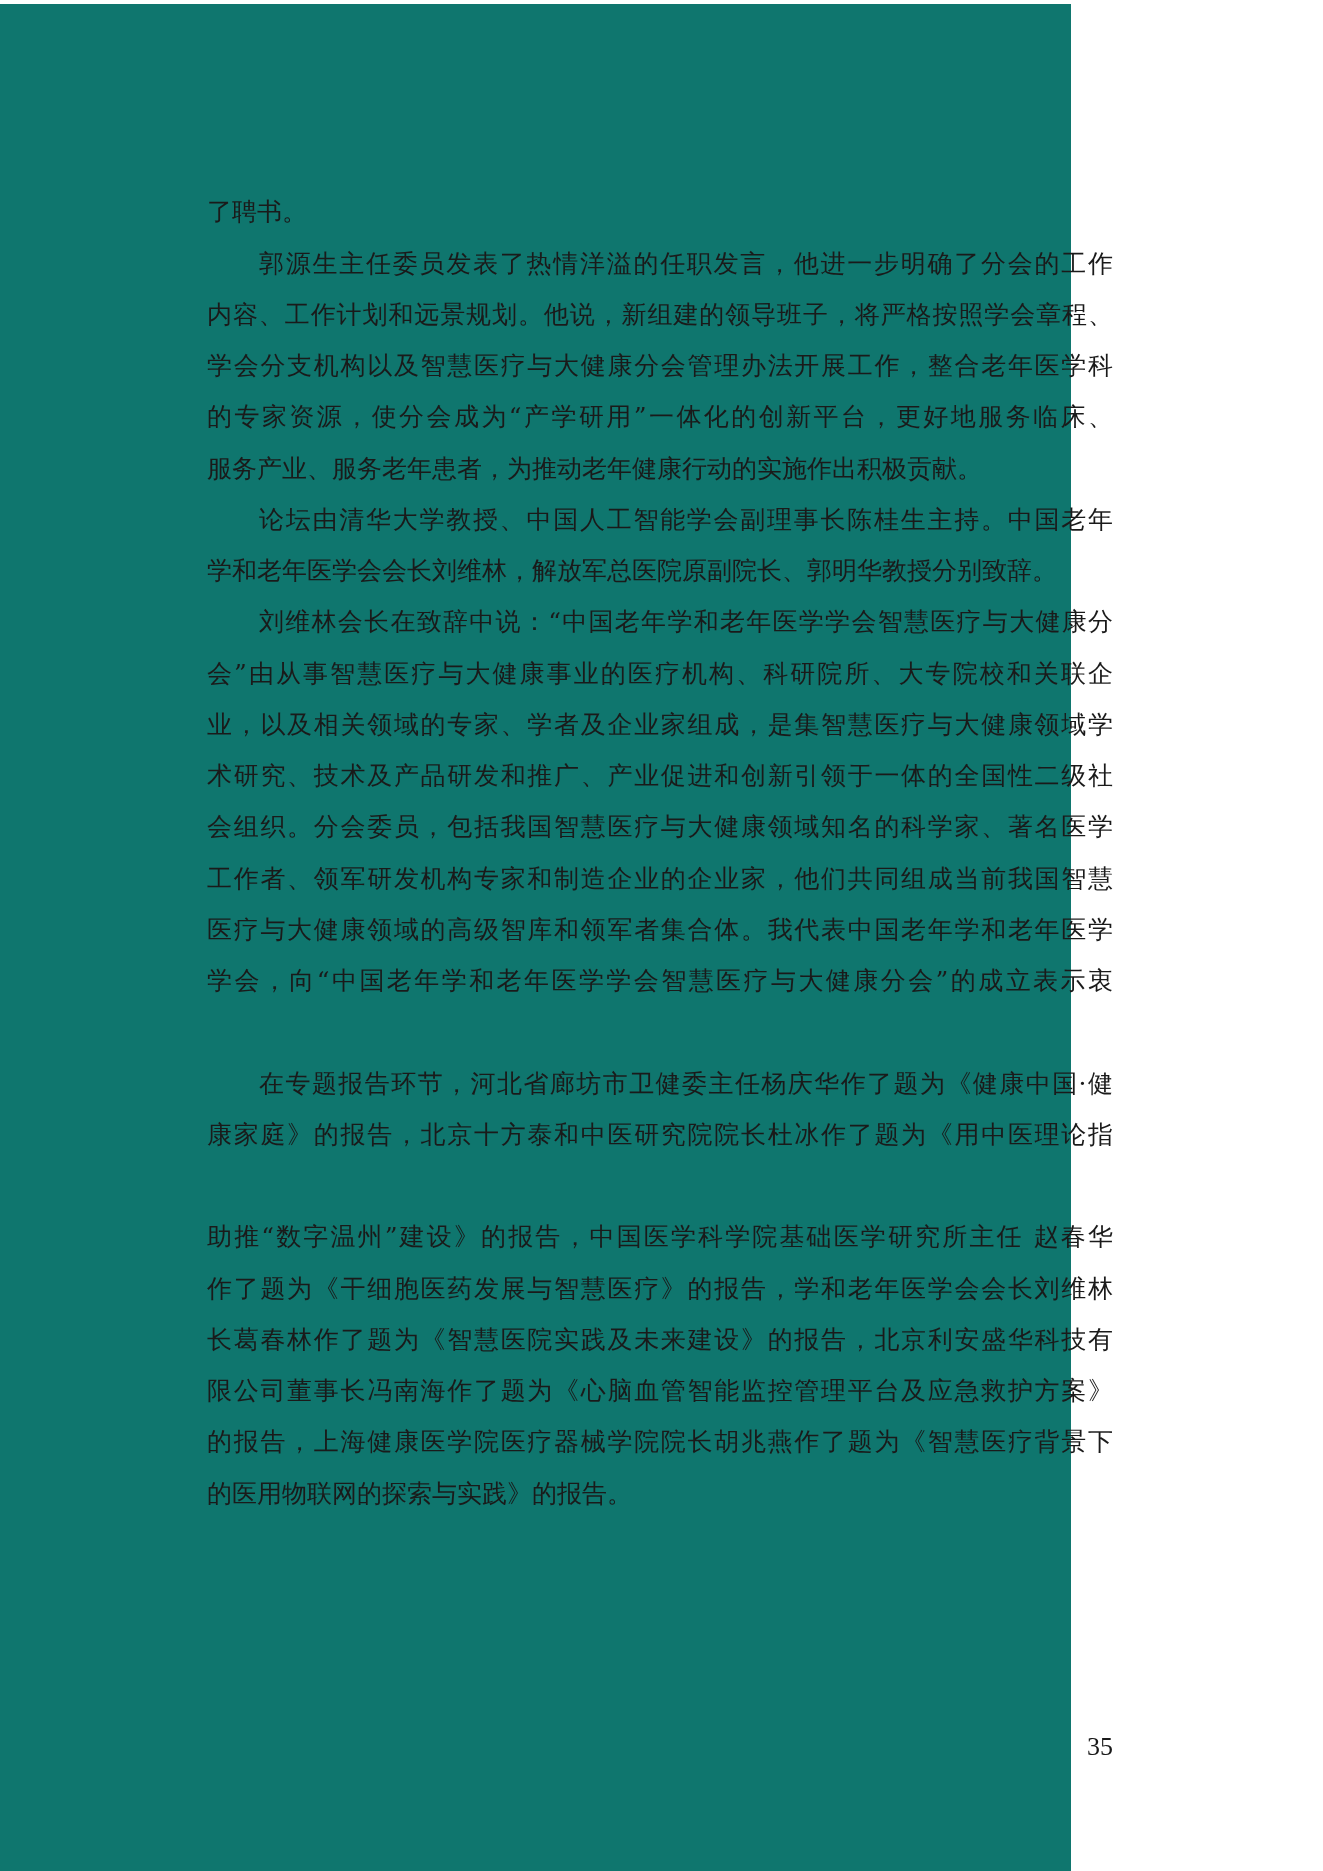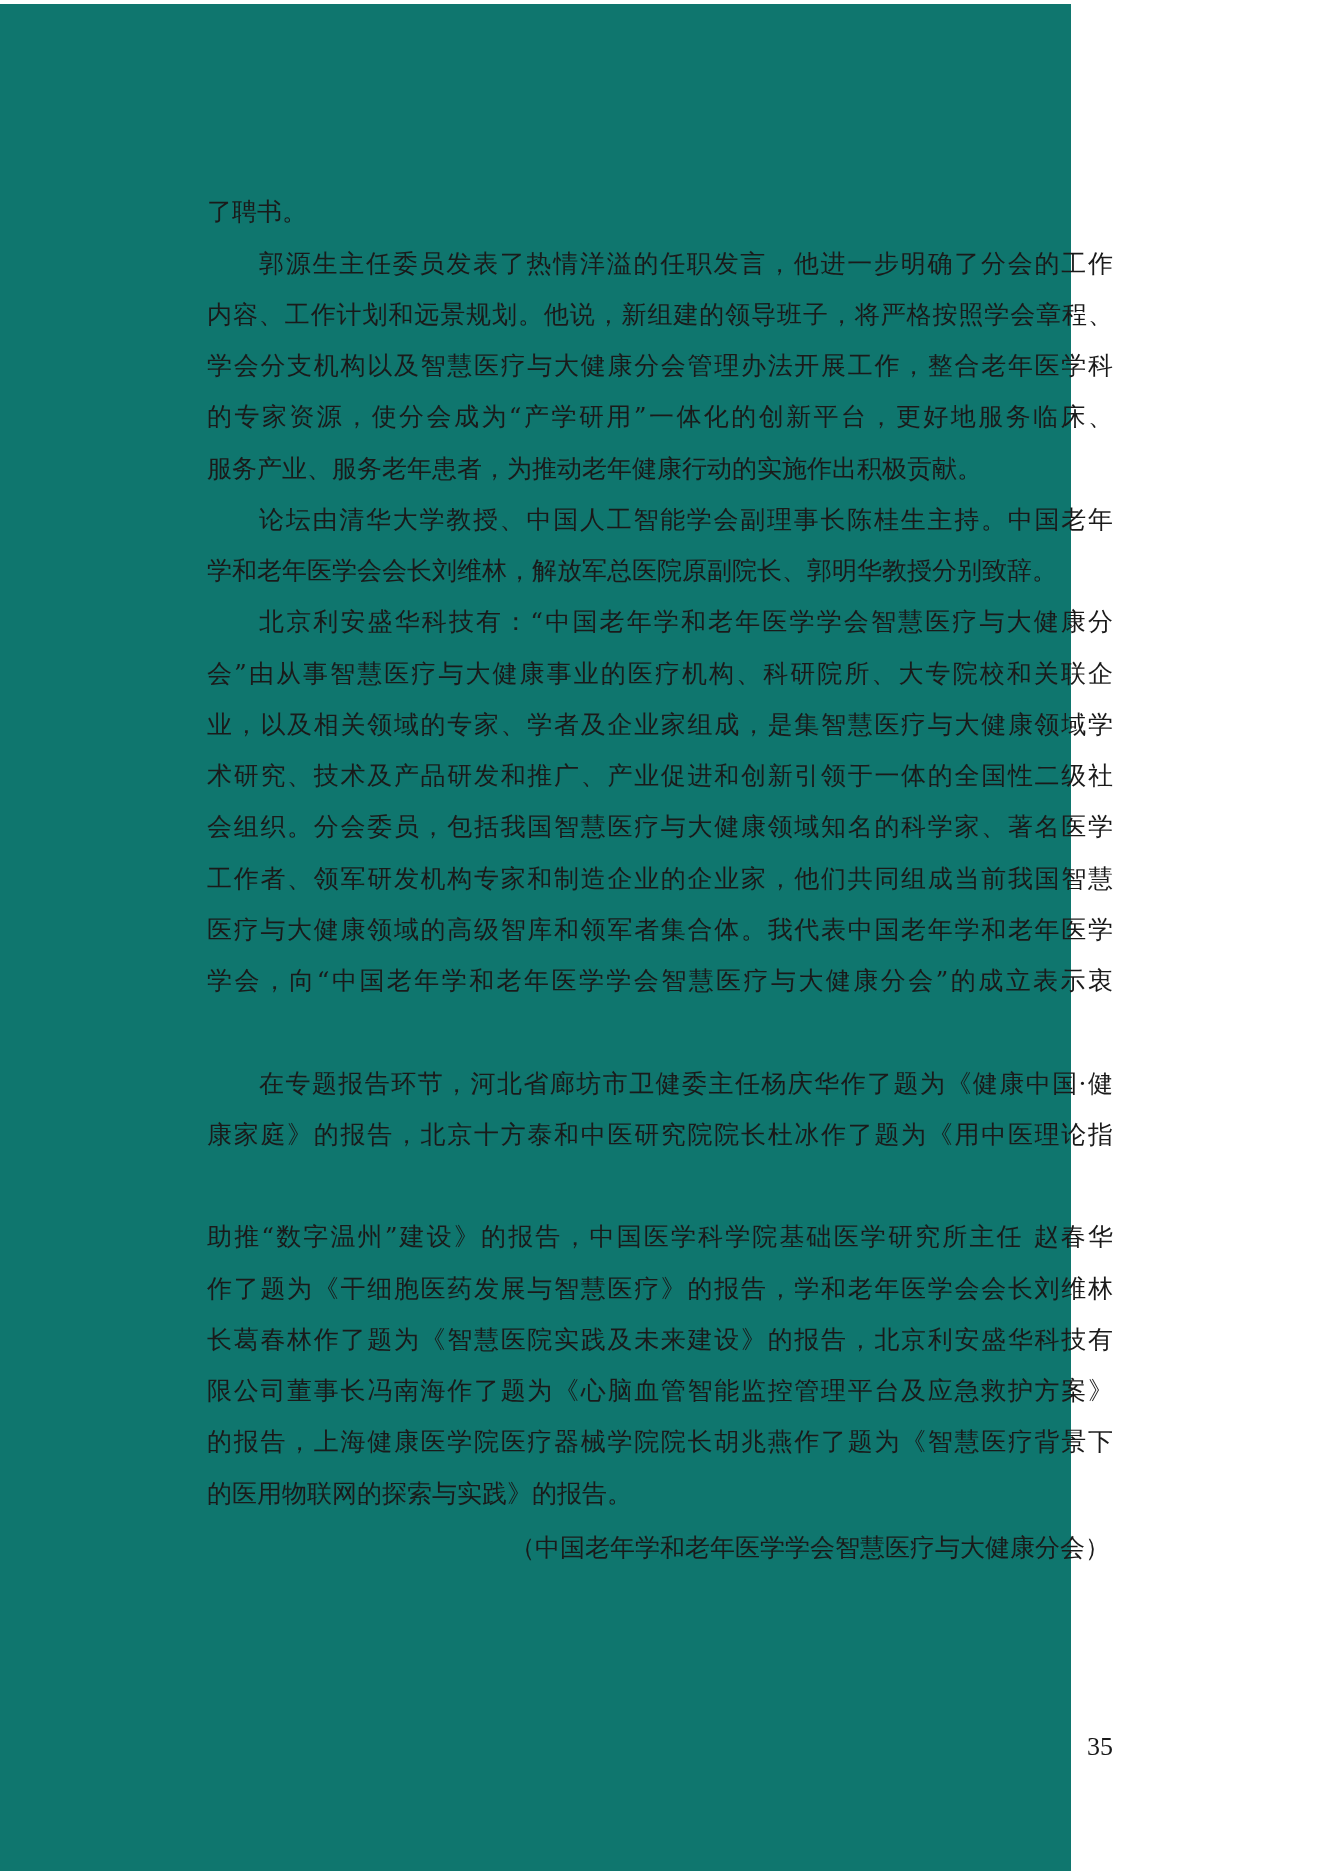--- a/index.html
+++ b/index.html
@@ -53,34 +53,33 @@
 
   <div class="line indent" style="top:243px">郭源生主任委员发表了热情洋溢的任职发言，他进一步明确了分会的工作</div>
   <div class="line" style="top:294px">内容、工作计划和远景规划。他说，新组建的领导班子，将严格按照学会章程、</div>
   <div class="line" style="top:345px">学会分支机构以及智慧医疗与大健康分会管理办法开展工作，整合老年医学科</div>
   <div class="line" style="top:396px">的专家资源，使分会成为“产学研用”一体化的创新平台，更好地服务临床、</div>
   <div class="line last" style="top:448px">服务产业、服务老年患者，为推动老年健康行动的实施作出积极贡献。</div>
 
   <div class="line indent" style="top:499px">论坛由清华大学教授、中国人工智能学会副理事长陈桂生主持。中国老年</div>
   <div class="line last" style="top:550px">学和老年医学会会长刘维林，解放军总医院原副院长、郭明华教授分别致辞。</div>
 
-  <div class="line indent" style="top:601px">北京利安盛华科技有：“中国老年学和老年医学学会智慧医疗与大健康分</div>
+  <div class="line indent" style="top:601px">刘维林会长在致辞中说：“中国老年学和老年医学学会智慧医疗与大健康分</div>
   <div class="line" style="top:653px">会”由从事智慧医疗与大健康事业的医疗机构、科研院所、大专院校和关联企</div>
   <div class="line" style="top:704px">业，以及相关领域的专家、学者及企业家组成，是集智慧医疗与大健康领域学</div>
   <div class="line" style="top:755px">术研究、技术及产品研发和推广、产业促进和创新引领于一体的全国性二级社</div>
   <div class="line" style="top:806px">会组织。分会委员，包括我国智慧医疗与大健康领域知名的科学家、著名医学</div>
   <div class="line" style="top:858px">工作者、领军研发机构专家和制造企业的企业家，他们共同组成当前我国智慧</div>
   <div class="line" style="top:909px">医疗与大健康领域的高级智库和领军者集合体。我代表中国老年学和老年医学</div>
   <div class="line" style="top:960px">学会，向“中国老年学和老年医学学会智慧医疗与大健康分会”的成立表示衷</div>
 
   <div class="line indent" style="top:1063px">在专题报告环节，河北省廊坊市卫健委主任杨庆华作了题为《健康中国·健</div>
   <div class="line" style="top:1114px">康家庭》的报告，北京十方泰和中医研究院院长杜冰作了题为《用中医理论指</div>
   <div class="line" style="top:1216px">助推“数字温州”建设》的报告，中国医学科学院基础医学研究所主任 赵春华</div>
   <div class="line" style="top:1268px">作了题为《干细胞医药发展与智慧医疗》的报告，学和老年医学会会长刘维林</div>
   <div class="line" style="top:1319px">长葛春林作了题为《智慧医院实践及未来建设》的报告，北京利安盛华科技有</div>
   <div class="line" style="top:1370px">限公司董事长冯南海作了题为《心脑血管智能监控管理平台及应急救护方案》</div>
   <div class="line" style="top:1421px">的报告，上海健康医学院医疗器械学院院长胡兆燕作了题为《智慧医疗背景下</div>
   <div class="line last" style="top:1473px">的医用物联网的探索与实践》的报告。</div>
 
-  <div class="attribution" style="top:1527px">（中国老年学和老年医学学会智慧医疗与大健康分会）</div>
 
   <div class="page-number">35</div>
 </div>
 
 </body></html>

